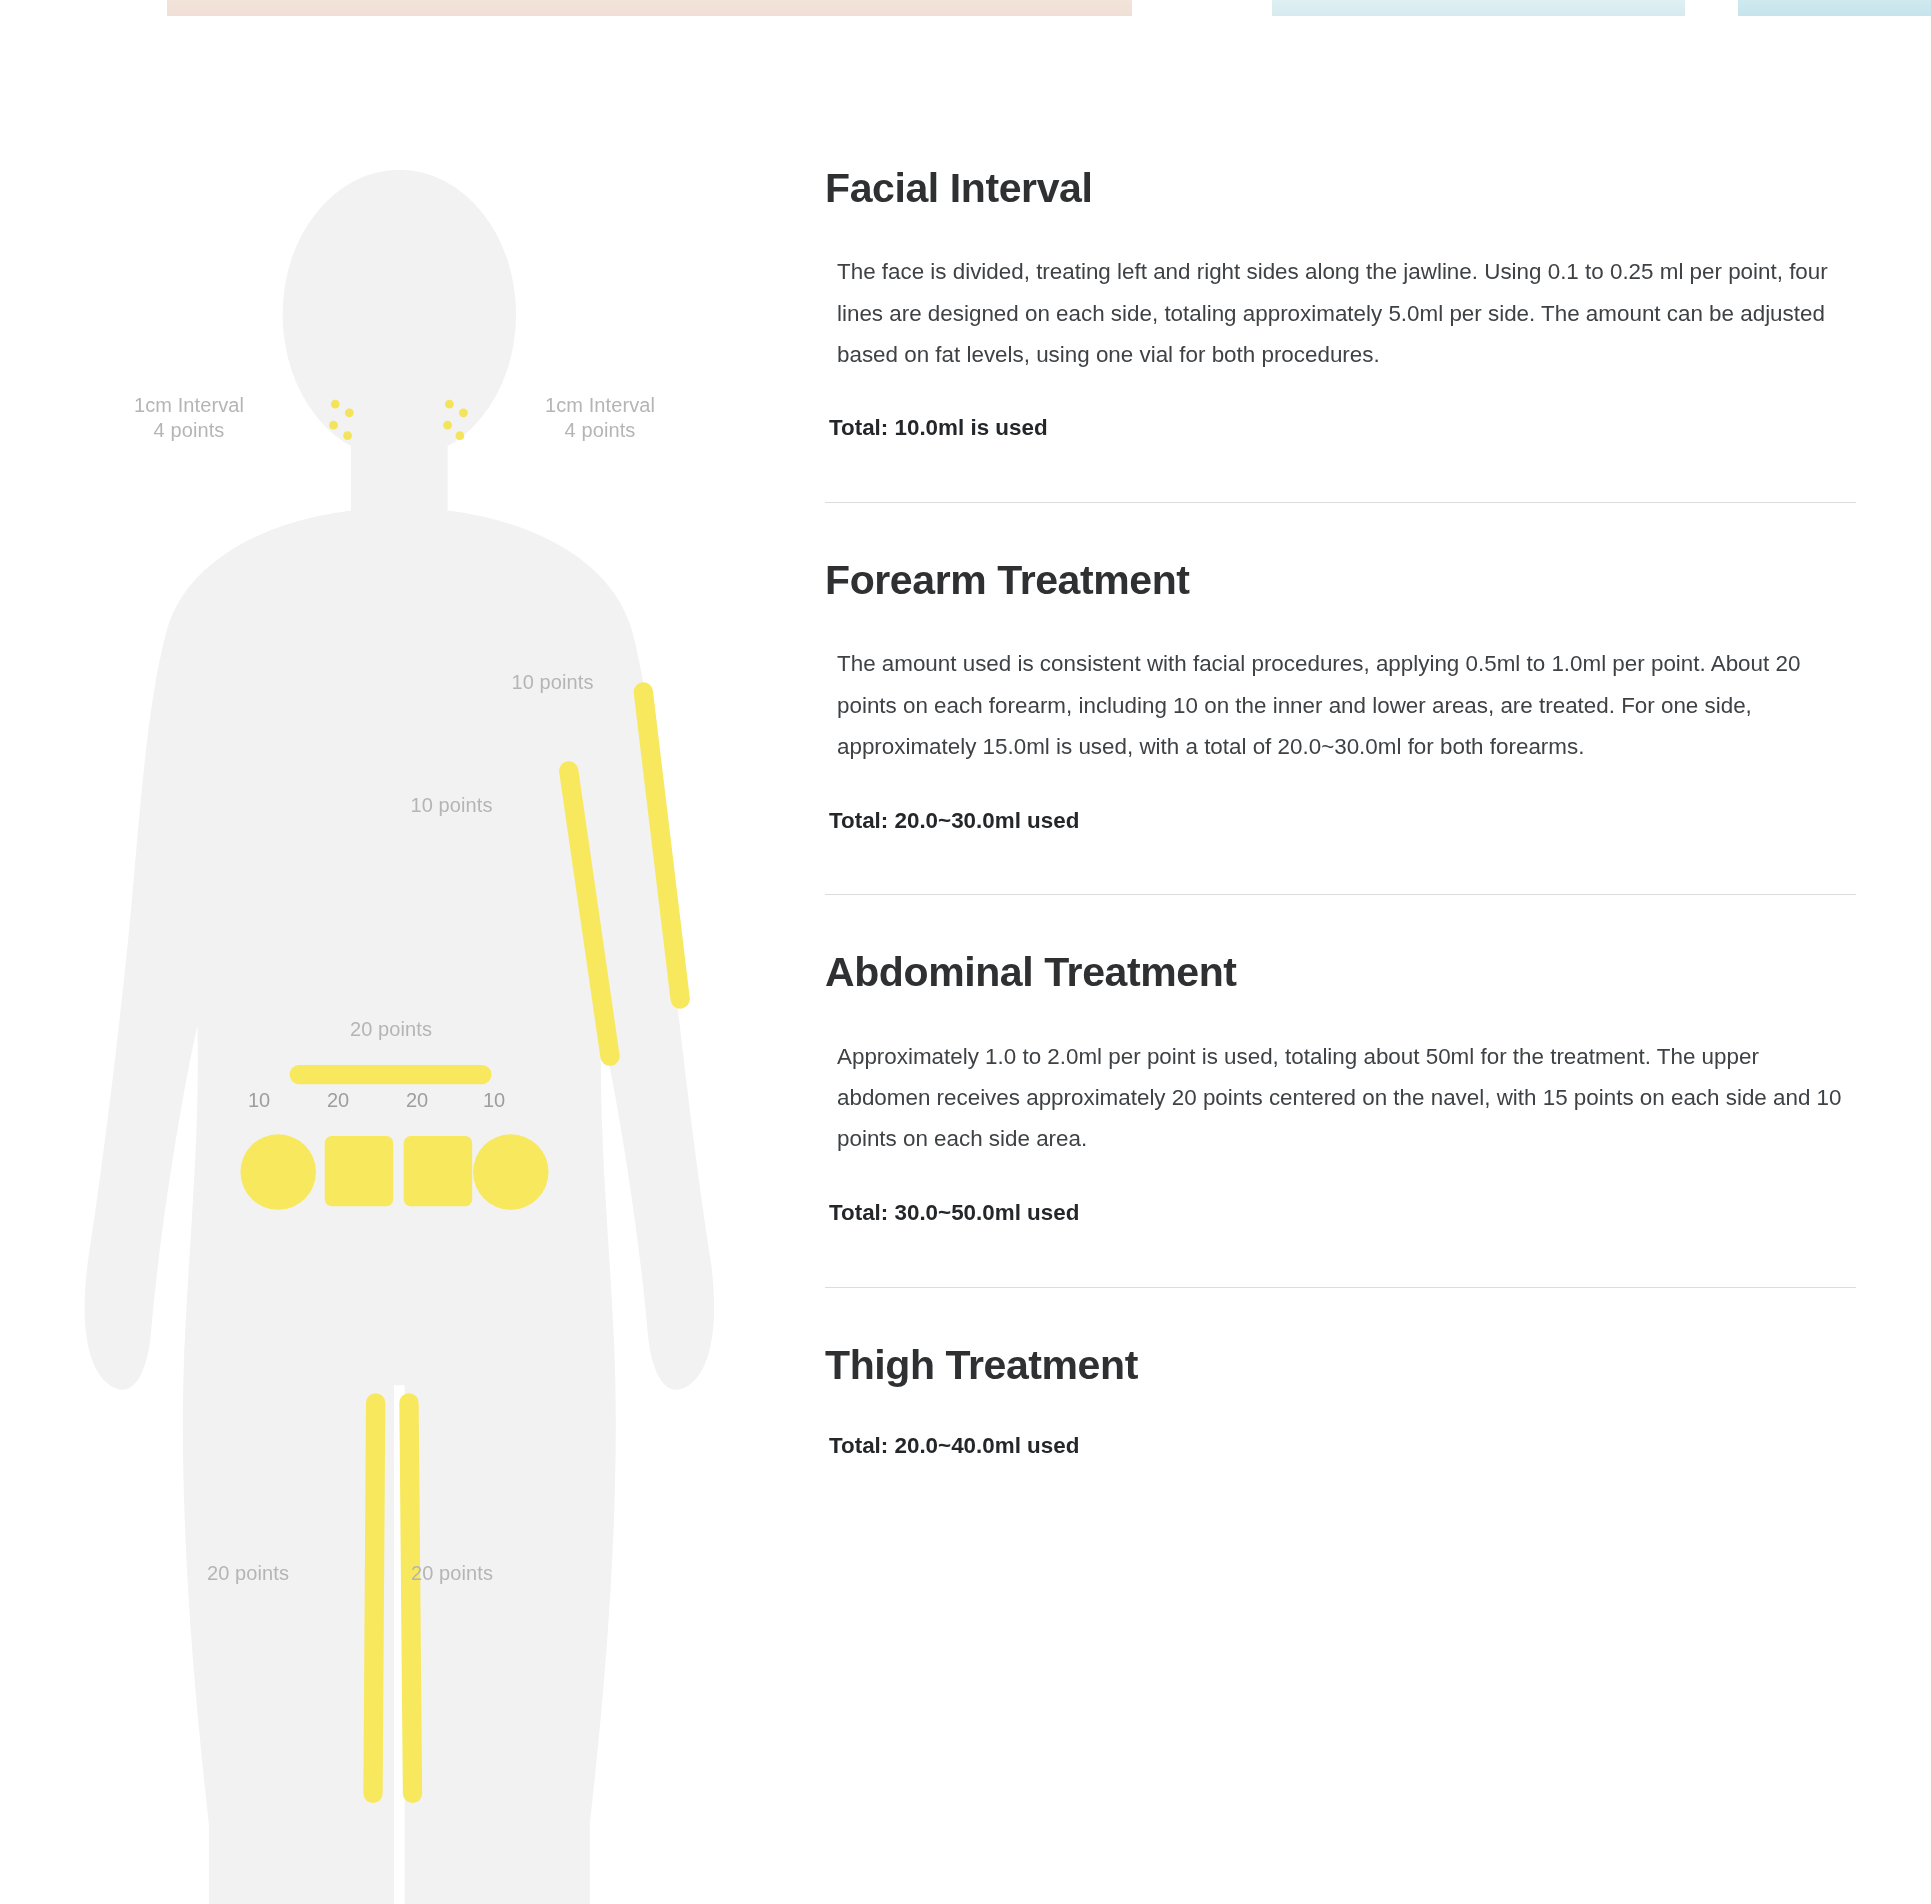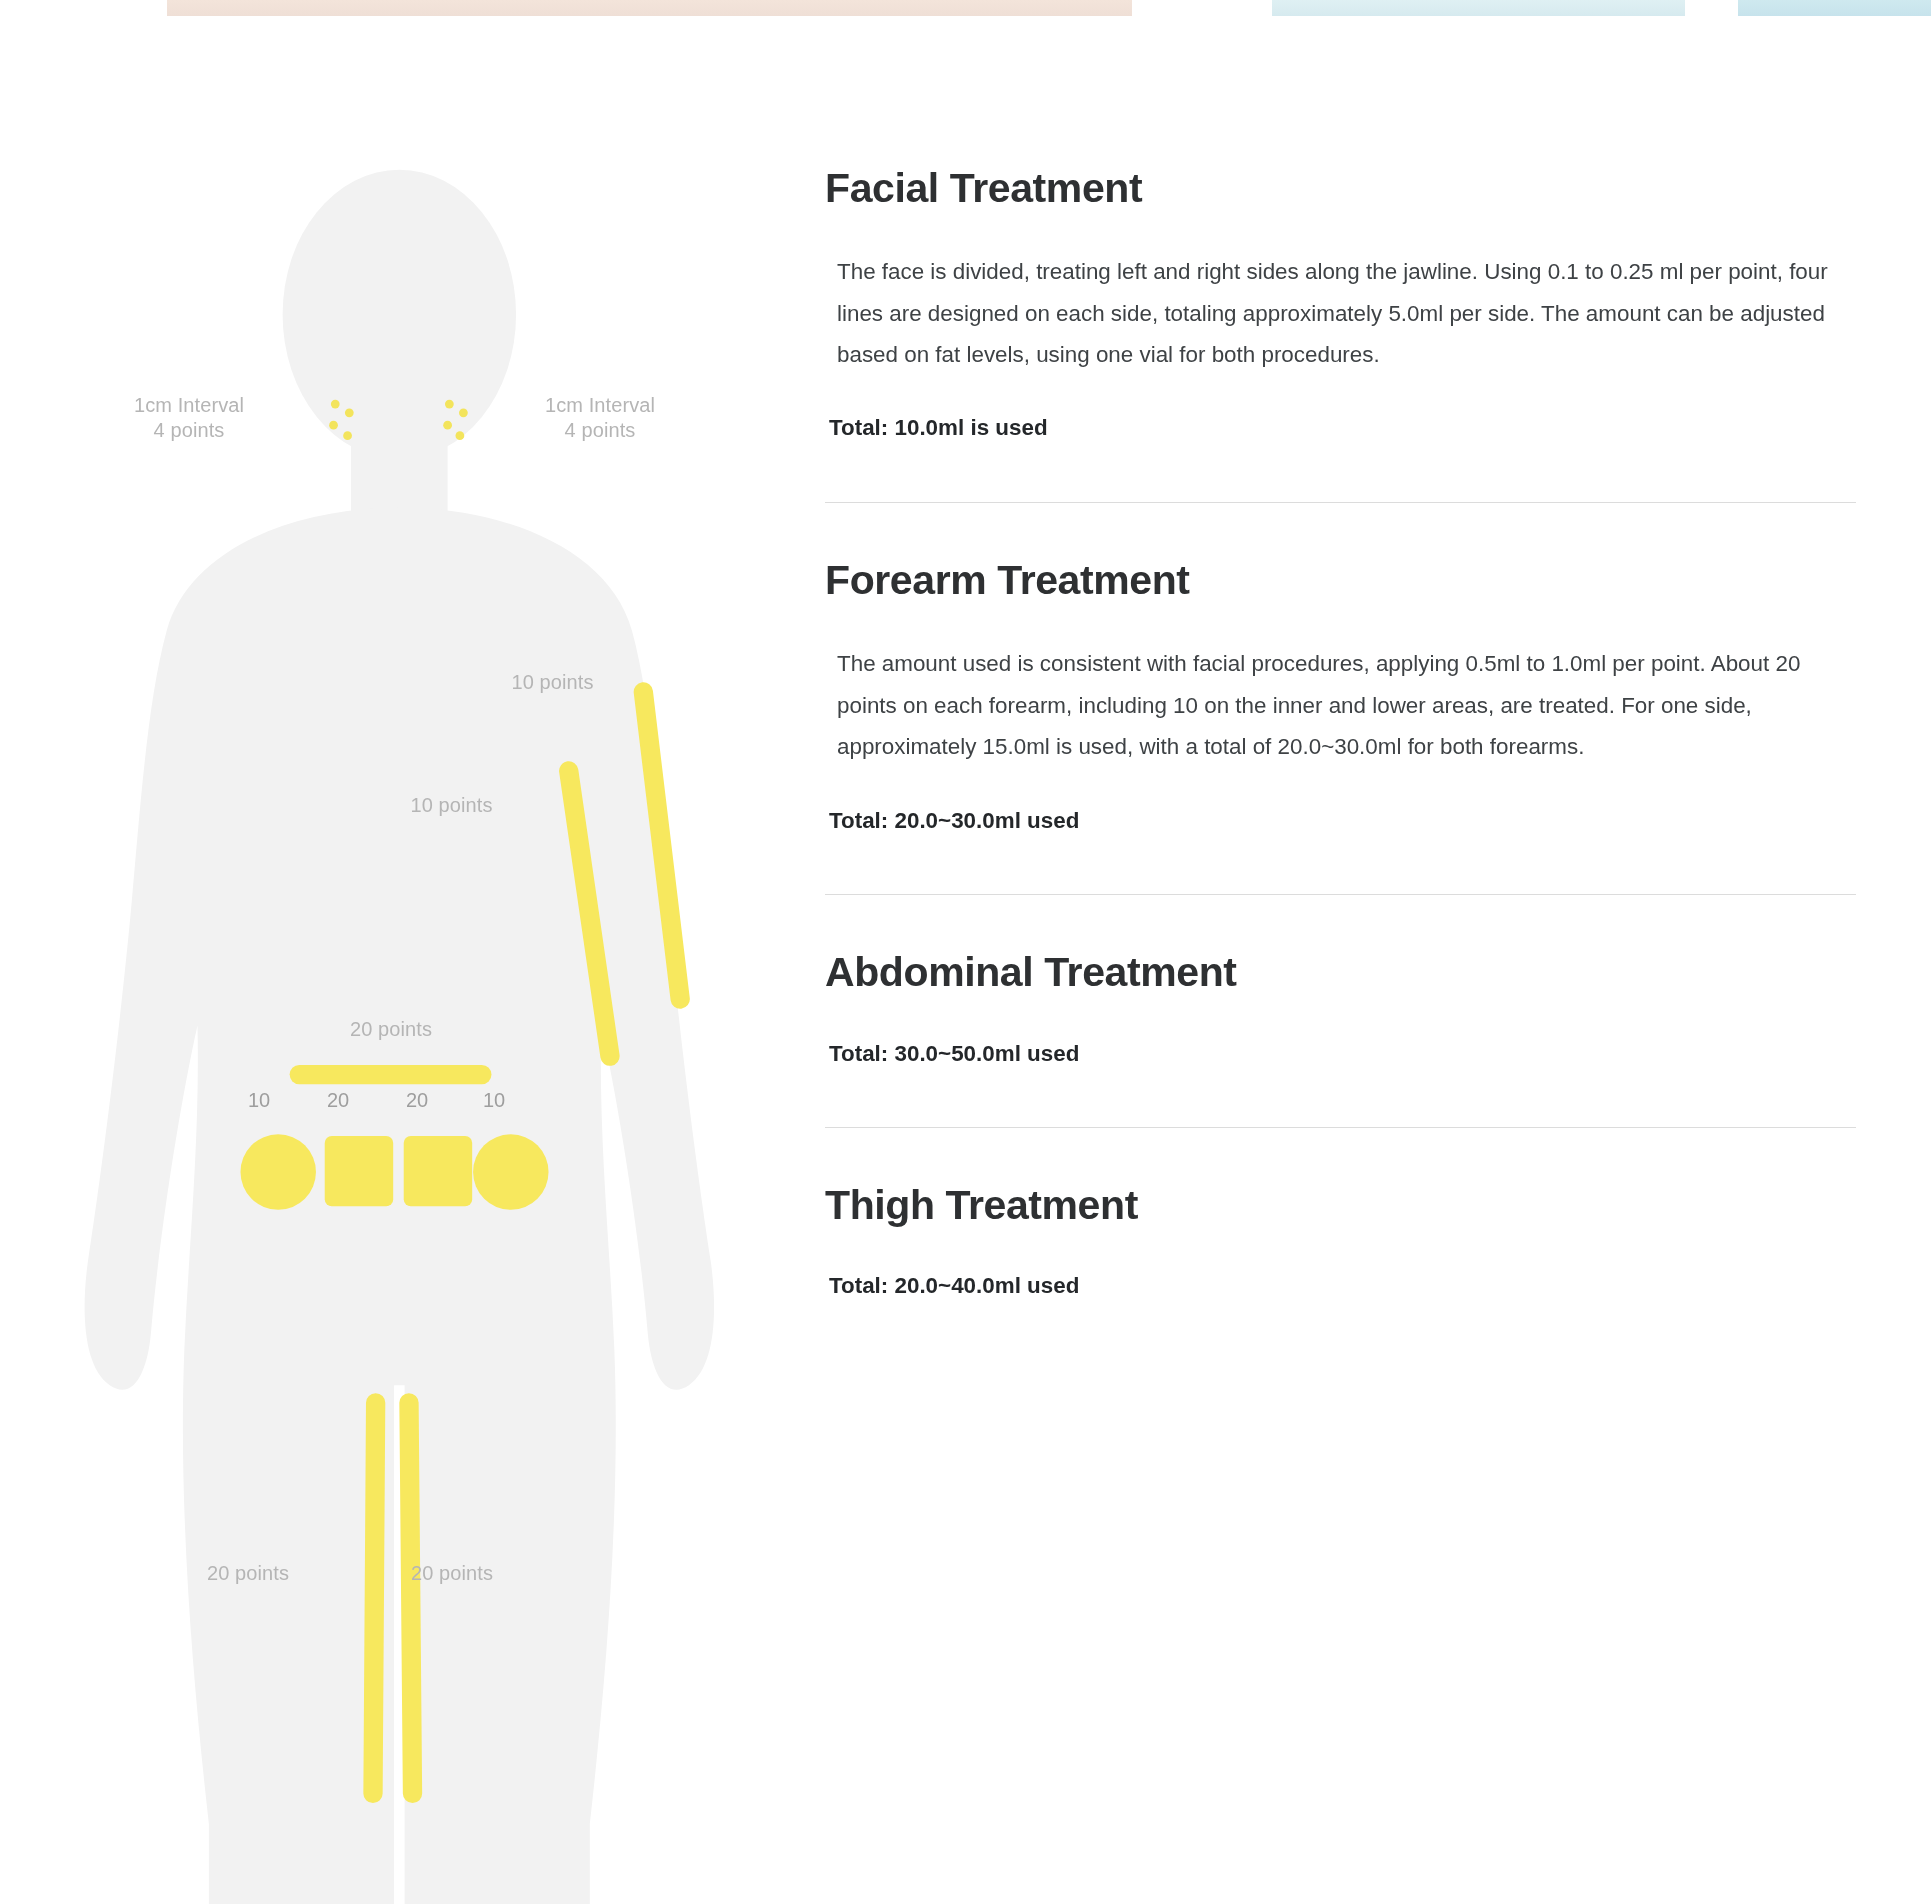--- a/index.html
+++ b/index.html
@@ -197,37 +197,38 @@
       <div class="lbl-num" style="left:483px; top:1073px; width:61px;">10</div>
 
       <div class="lbl" style="left:169px; top:1545px; width:158px;">20 points</div>
       <div class="lbl" style="left:373px; top:1545px; width:158px;">20 points</div>
     </div>
   </div>
 
   <div class="right-pane">
 
     <section class="section">
-      <h2>Facial Treatment</h2>
+      <h2>Facial Interval</h2>
       <p class="body">The face is divided, treating left and right sides along the jawline. Using 0.1 to 0.25 ml per point, four lines are designed on each side, totaling approximately 5.0ml per side. The amount can be adjusted based on fat levels, using one vial for both procedures.</p>
       <p class="total">Total: 10.0ml is used</p>
     </section>
 
     <div class="divider"></div>
 
     <section class="section">
       <h2>Forearm Treatment</h2>
       <p class="body">The amount used is consistent with facial procedures, applying 0.5ml to 1.0ml per point. About 20 points on each forearm, including 10 on the inner and lower areas, are treated. For one side, approximately 15.0ml is used, with a total of 20.0~30.0ml for both forearms.</p>
       <p class="total">Total: 20.0~30.0ml used</p>
     </section>
 
     <div class="divider"></div>
 
     <section class="section">
       <h2>Abdominal Treatment</h2>
+      <p class="body">Approximately 1.0 to 2.0ml per point is used, totaling about 50ml for the treatment. The upper abdomen receives approximately 20 points centered on the navel, with 15 points on each side and 10 points on each side area.</p>
       <p class="total">Total: 30.0~50.0ml used</p>
     </section>
 
     <div class="divider"></div>
 
     <section class="section">
       <h2>Thigh Treatment</h2>
       <p class="total">Total: 20.0~40.0ml used</p>
     </section>
 

